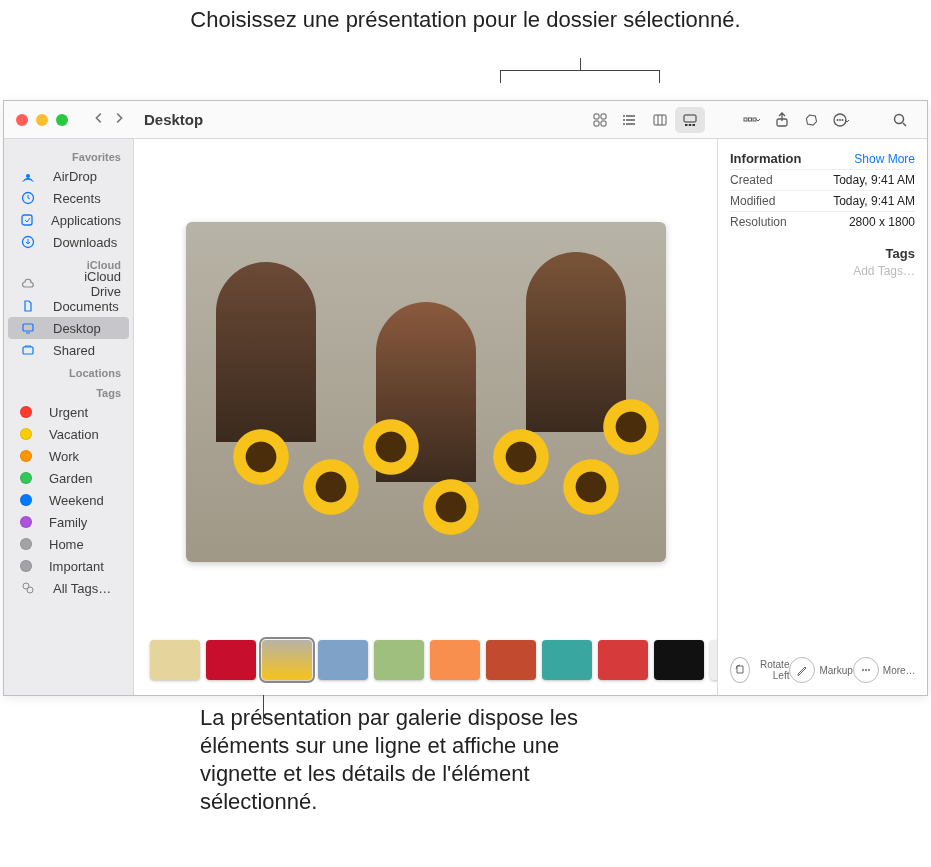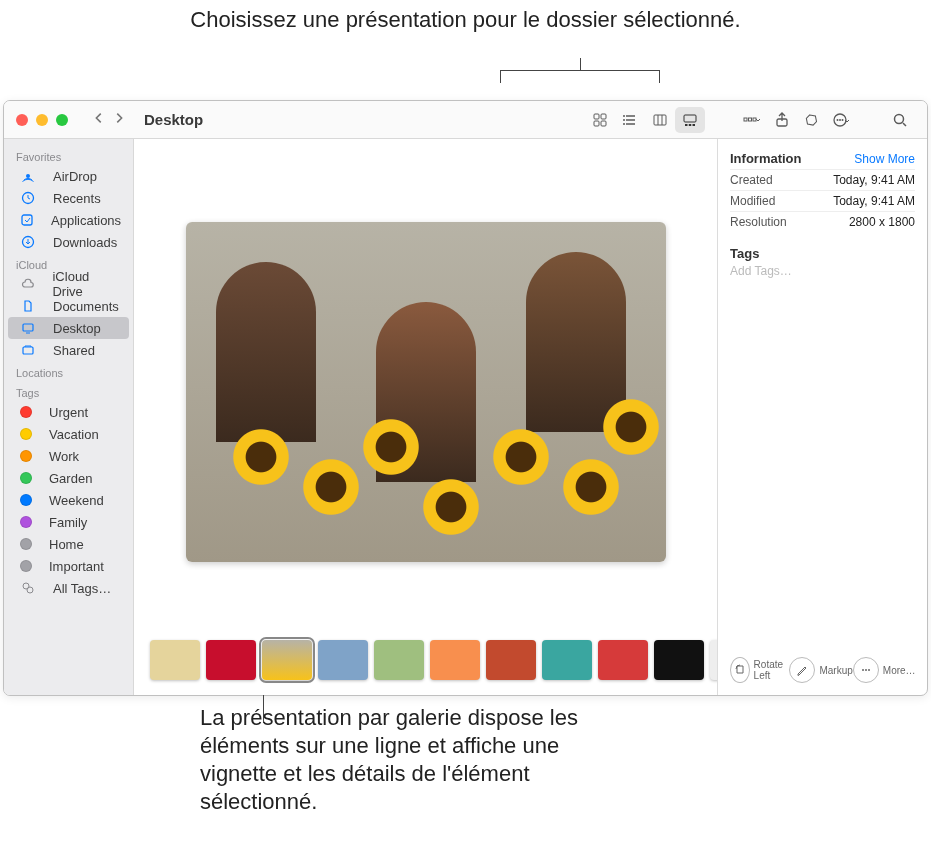--- a/index.html
+++ b/index.html
@@ -1,36 +1,36 @@
 <!DOCTYPE html>
 <html><head>
 <meta charset="utf-8">
 <style>
 * { margin:0; padding:0; box-sizing:border-box; font-family:-apple-system,BlinkMacSystemFont,"Helvetica Neue",sans-serif; }
 body { background:#fff; width:931px; height:867px; position:relative; color:#333; }
 .annotation-top { position:absolute; top:6px; left:0; right:0; text-align:center; font-size:22px; color:#222; line-height:1.25; }
 .bracket-top { position:absolute; top:70px; left:500px; width:160px; height:30px; }
 .bracket-top::before { content:""; position:absolute; top:0; left:0; right:0; border-top:1px solid #444; border-left:1px solid #444; border-right:1px solid #444; height:12px; }
 .bracket-top::after { content:""; position:absolute; top:-12px; left:50%; width:1px; height:12px; background:#444; }
-.finder-window { position:absolute; top:100px; left:3px; width:925px; height:596px; border:1px solid #c0c0c0; border-radius:7px; overflow:hidden; background:#fff; box-shadow:0 2px 10px rgba(0,0,0,.08); display:flex; flex-direction:column; }
+.finder-window { position:absolute; top:100px; left:3px; width:925px; height:596px; border:1px solid #c0c0c0; border-radius:0; overflow:hidden; background:#fff; box-shadow:0 2px 10px rgba(0,0,0,.08); display:flex; flex-direction:column;text-align:right; }
 .titlebar { height:38px; display:flex; align-items:center; padding:0 12px; border-bottom:1px solid #d8d8d8; background:#fafafa; gap:8px; }
 .traffic { display:flex; gap:8px; margin-right:10px; }
 .traffic span { width:12px; height:12px; border-radius:50%; }
 .tr-close{background:#ff5f57;} .tr-min{background:#febc2e;} .tr-max{background:#28c840;}
 .nav-arrows { display:flex; gap:6px; margin-left:6px; color:#777; }
 .nav-arrows svg { width:14px; height:14px; }
 .title { font-weight:600; font-size:15px; color:#3a3a3a; margin-left:10px; }
 .spacer { flex:1; }
 .tool-group { display:flex; align-items:center; gap:0; padding:0 4px; }
 .tool-btn { width:30px; height:26px; display:flex; align-items:center; justify-content:center; border-radius:5px; color:#5a5a5a; }
 .tool-btn.active { background:#e4e4e4; color:#333; }
 .tool-sep { width:8px; }
 .body-area { flex:1; display:flex; min-height:0; }
 .sidebar { width:130px; background:#ececee; border-right:1px solid #d8d8d8; padding:6px 0 6px 0; overflow:hidden; font-size:13px; }
-.sb-header { font-size:11px; color:#8a8a8e; font-weight:400; padding:6px 12px 2px; }
+.sb-header { font-size:11px; color:#8a8a8e; font-weight:700; padding:6px 12px 2px; }
 .sb-item { display:flex; align-items:center; gap:17px; padding:2px 8px 2px 12px; color:#3c3c3c; height:22px; border-radius:4px; margin:0 4px; }
 .sb-item.selected { background:#c7c7cb; }
 .sb-icon { width:16px; height:16px; display:flex; align-items:center; justify-content:center; color:#0a7aff; }
 .sb-icon.grey { color:#8a8a8e; }
 .tag-dot { width:12px; height:12px; border-radius:50%; border:1px solid rgba(0,0,0,.1); }
 .main-pane { flex:1; display:flex; flex-direction:column; background:#fff; min-width:0; }
 .preview-wrap { flex:1; display:flex; align-items:center; justify-content:center; padding:30px 20px 10px; }
 .preview-img { width:480px; height:340px; border-radius:6px; box-shadow:0 2px 6px rgba(0,0,0,.2); background:linear-gradient(#b7b3a6,#a09887); position:relative; overflow:hidden; }
 .sunflower { position:absolute; width:70px; height:70px; border-radius:50%; background:radial-gradient(circle,#4a2d0b 30%,#f7c21a 32%,#f7c21a 55%,transparent 57%); }
 .sunflower::before { content:""; position:absolute; inset:-10px; border-radius:50%; background:repeating-conic-gradient(#f7c21a 0 12deg,#e8a400 12deg 24deg); z-index:-1; }

